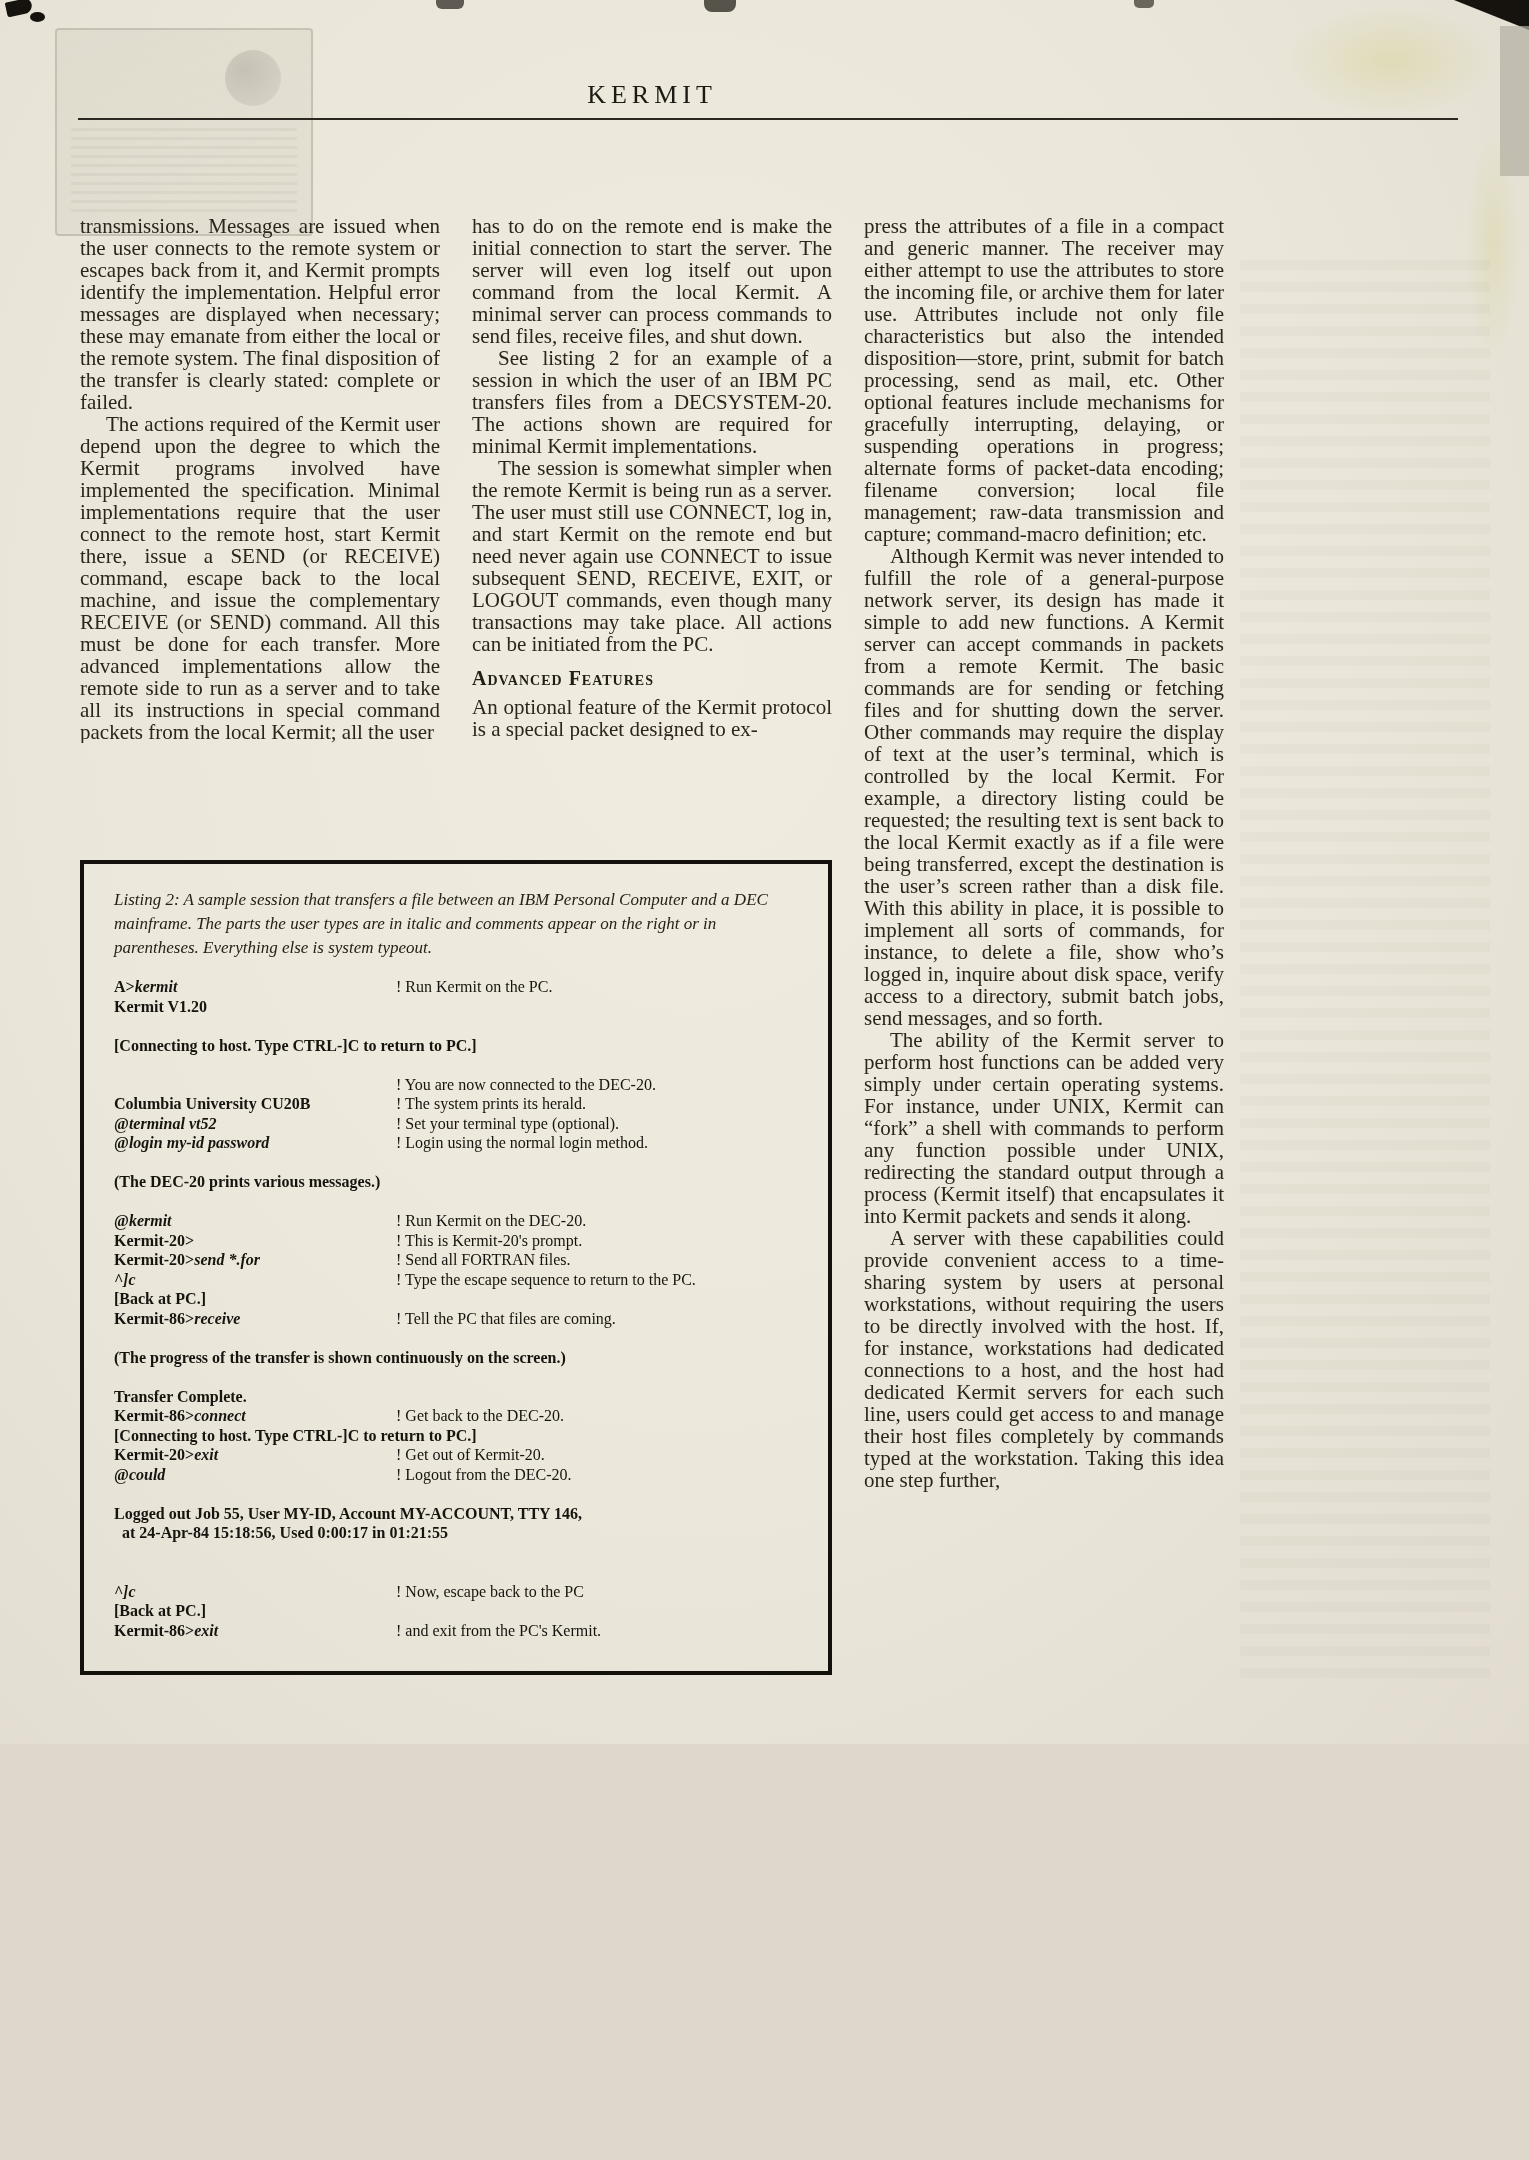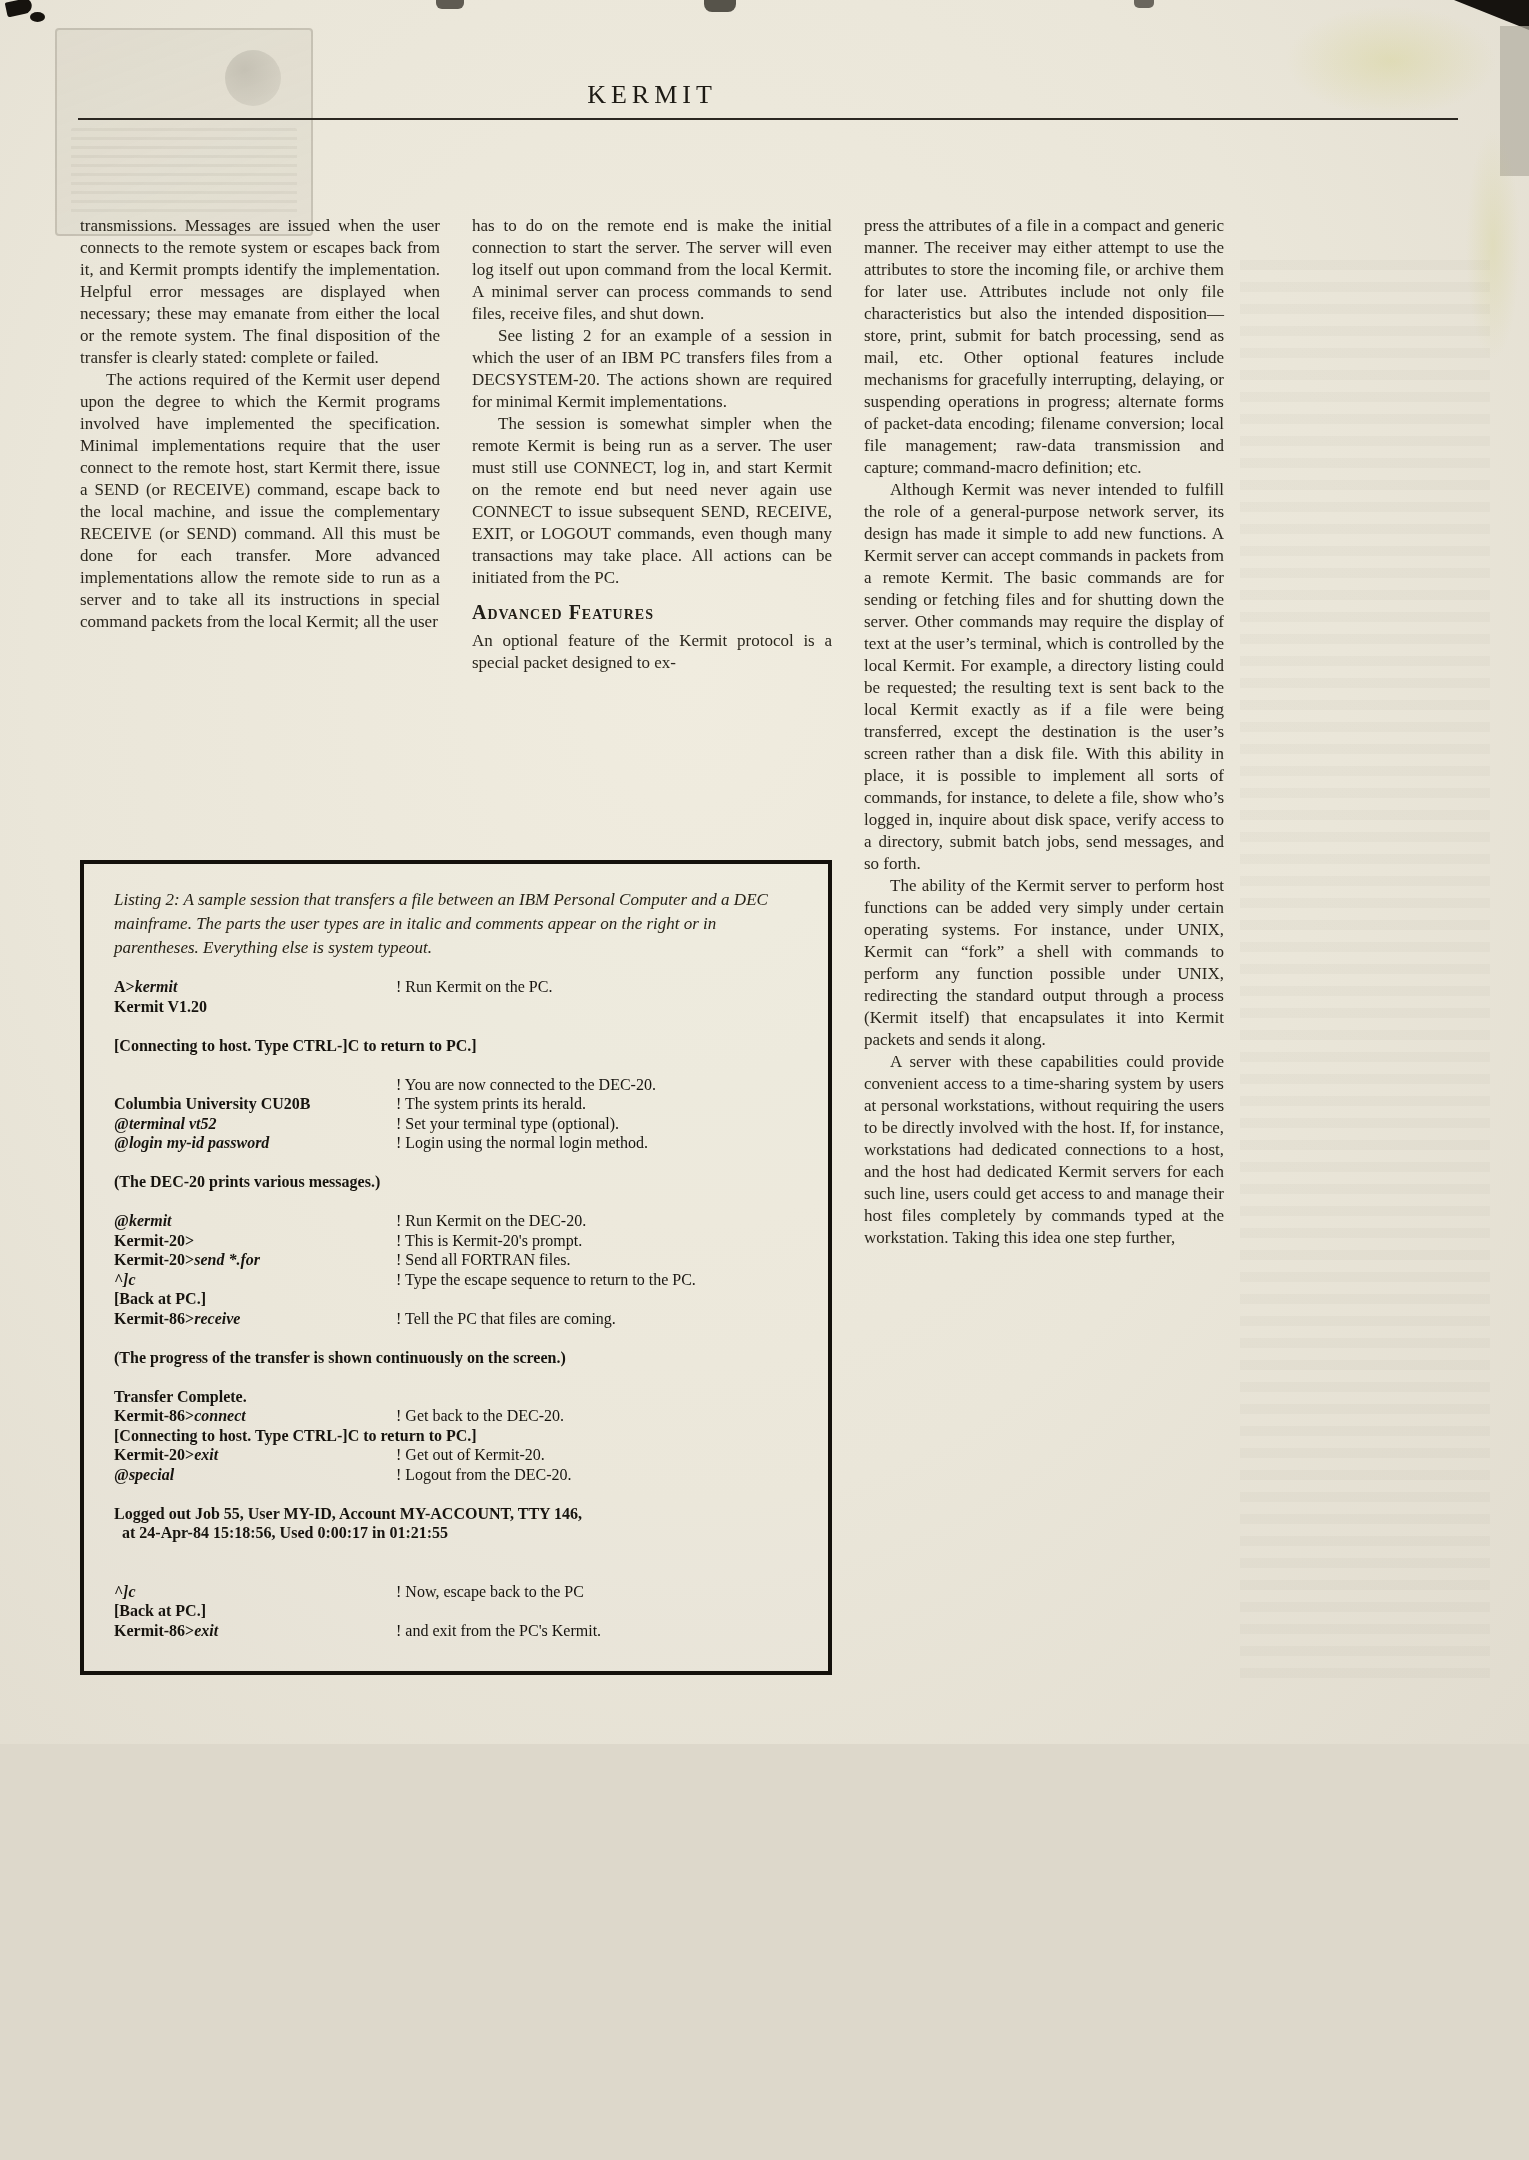--- a/index.html
+++ b/index.html
@@ -14,21 +14,21 @@
     position:absolute;top:80px;left:80px;width:1144px;text-align:center;
     font-size:26px;letter-spacing:5px;font-weight:400;color:#1d1a14;
   }
   .header-rule{position:absolute;top:118px;left:78px;width:1380px;height:2px;background:#2b2721;}
   
   .col{position:absolute;top:215px;width:360px;}
   .col-clip{max-height:642px;overflow:hidden;}
   .col1{left:80px;}
   .col2{left:472px;}
   .col3{left:864px;}
-  .para{margin:0;text-align:justify;font-size:17px;line-height:22px;color:#2a261d;}
+  .para{margin:0;text-align:justify;font-size:21px;line-height:22px;color:#2a261d;}
   .indent{text-indent:26px;}
   .heading{
     margin:12px 0 6px;font-variant:small-caps;font-size:20px;font-weight:700;
     letter-spacing:1px;color:#211e17;
   }
   
   .listing{
     position:absolute;left:80px;top:860px;width:752px;
     border:4px solid #14110c;padding:24px 30px 30px;background:rgba(255,255,255,0.05);
   }
@@ -141,21 +141,21 @@
         <div class="lrow"><span class="lcode"><span class="lpre"></span><span class="lit">^]c</span></span><span class="lcmt">! Type the escape sequence to return to the PC.</span></div>
         <div class="lrow"><span class="lcode"><span class="lpre">[Back at PC.]</span><span class="lit"></span></span><span class="lcmt"></span></div>
         <div class="lrow"><span class="lcode"><span class="lpre">Kermit-86&gt;</span><span class="lit">receive</span></span><span class="lcmt">! Tell the PC that files are coming.</span></div>
         <div class="lrow"><span class="lcode"><span class="lpre"></span><span class="lit"></span></span><span class="lcmt"></span></div>
         <div class="lrow"><span class="lcode"><span class="lpre">(The progress of the transfer is shown continuously on the screen.)</span><span class="lit"></span></span><span class="lcmt"></span></div>
         <div class="lrow"><span class="lcode"><span class="lpre"></span><span class="lit"></span></span><span class="lcmt"></span></div>
         <div class="lrow"><span class="lcode"><span class="lpre">Transfer Complete.</span><span class="lit"></span></span><span class="lcmt"></span></div>
         <div class="lrow"><span class="lcode"><span class="lpre">Kermit-86&gt;</span><span class="lit">connect</span></span><span class="lcmt">! Get back to the DEC-20.</span></div>
         <div class="lrow"><span class="lcode"><span class="lpre">[Connecting to host. Type CTRL-]C to return to PC.]</span><span class="lit"></span></span><span class="lcmt"></span></div>
         <div class="lrow"><span class="lcode"><span class="lpre">Kermit-20&gt;</span><span class="lit">exit</span></span><span class="lcmt">! Get out of Kermit-20.</span></div>
-        <div class="lrow"><span class="lcode"><span class="lpre">@</span><span class="lit">special</span></span><span class="lcmt">! Logout from the DEC-20.</span></div>
+        <div class="lrow"><span class="lcode"><span class="lpre">@</span><span class="lit">could</span></span><span class="lcmt">! Logout from the DEC-20.</span></div>
         <div class="lrow"><span class="lcode"><span class="lpre"></span><span class="lit"></span></span><span class="lcmt"></span></div>
         <div class="lrow"><span class="lcode"><span class="lpre">Logged out Job 55, User MY-ID, Account MY-ACCOUNT, TTY 146,</span><span class="lit"></span></span><span class="lcmt"></span></div>
         <div class="lrow"><span class="lcode"><span class="lpre">  at 24-Apr-84 15:18:56, Used 0:00:17 in 01:21:55</span><span class="lit"></span></span><span class="lcmt"></span></div>
         <div class="lrow"><span class="lcode"><span class="lpre"></span><span class="lit"></span></span><span class="lcmt"></span></div>
         <div class="lrow"><span class="lcode"><span class="lpre"></span><span class="lit"></span></span><span class="lcmt"></span></div>
         <div class="lrow"><span class="lcode"><span class="lpre"></span><span class="lit">^]c</span></span><span class="lcmt">! Now, escape back to the PC</span></div>
         <div class="lrow"><span class="lcode"><span class="lpre">[Back at PC.]</span><span class="lit"></span></span><span class="lcmt"></span></div>
         <div class="lrow"><span class="lcode"><span class="lpre">Kermit-86&gt;</span><span class="lit">exit</span></span><span class="lcmt">! and exit from the PC's Kermit.</span></div>
       </div>
   </aside>

